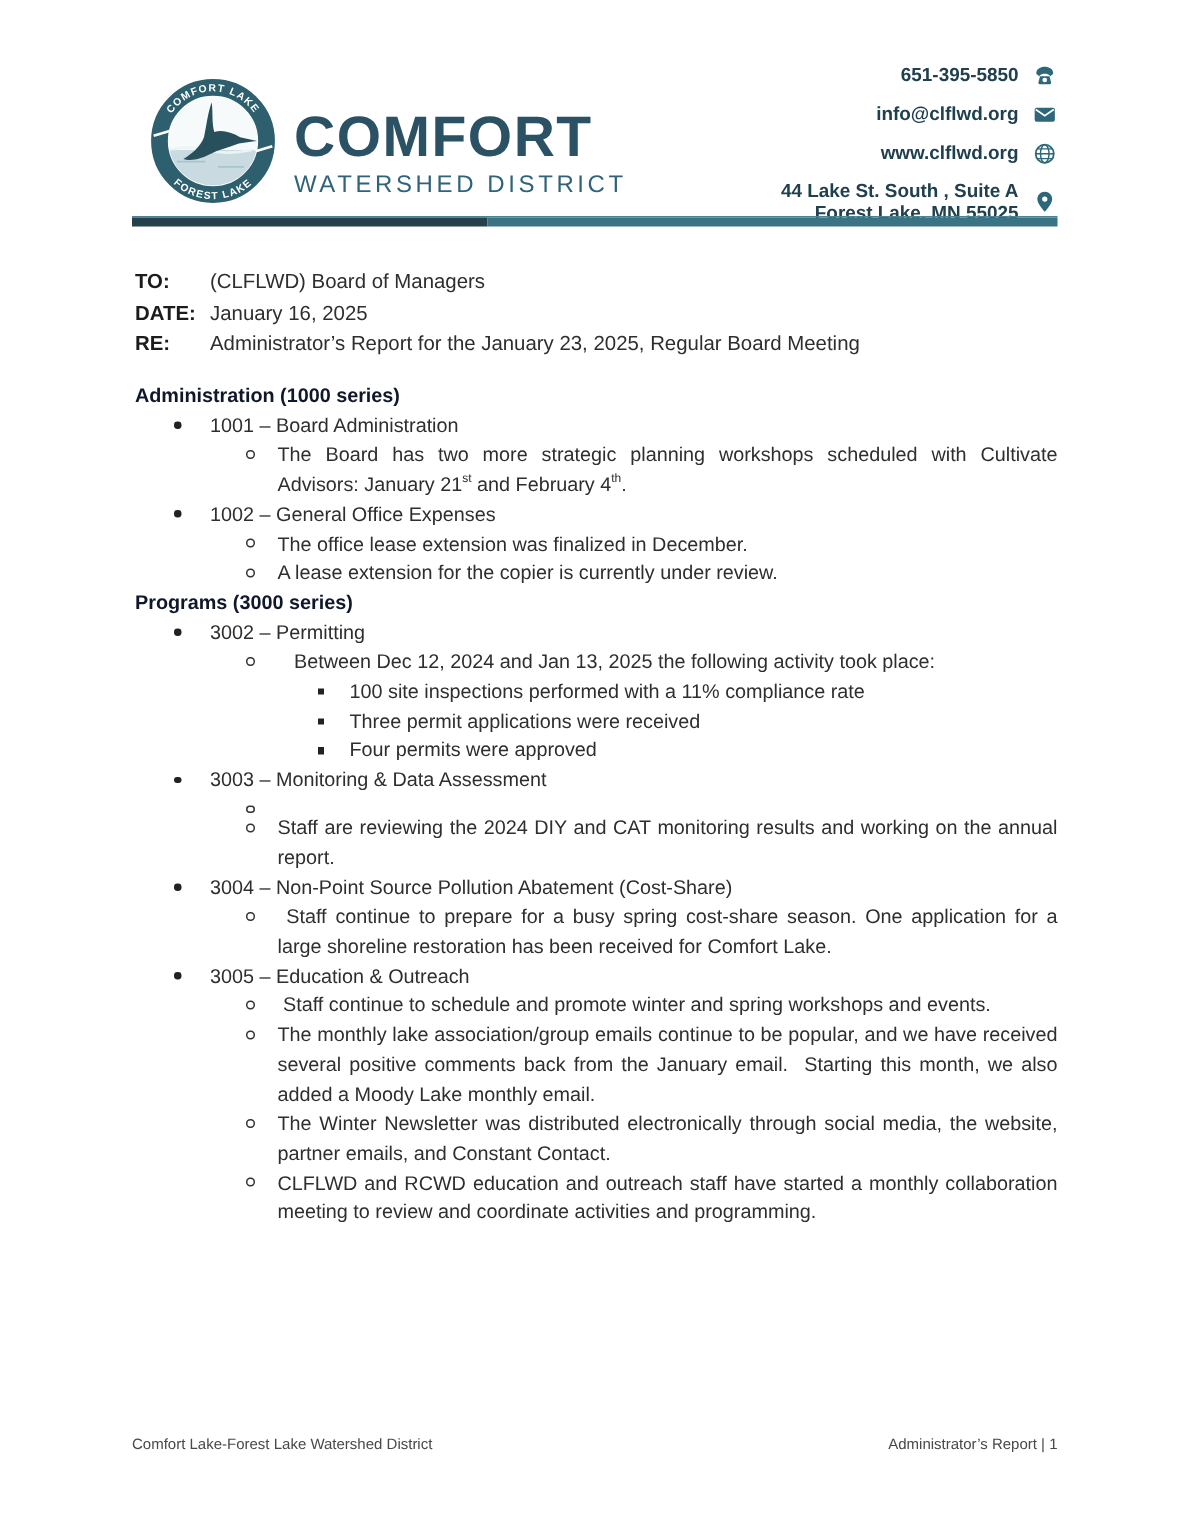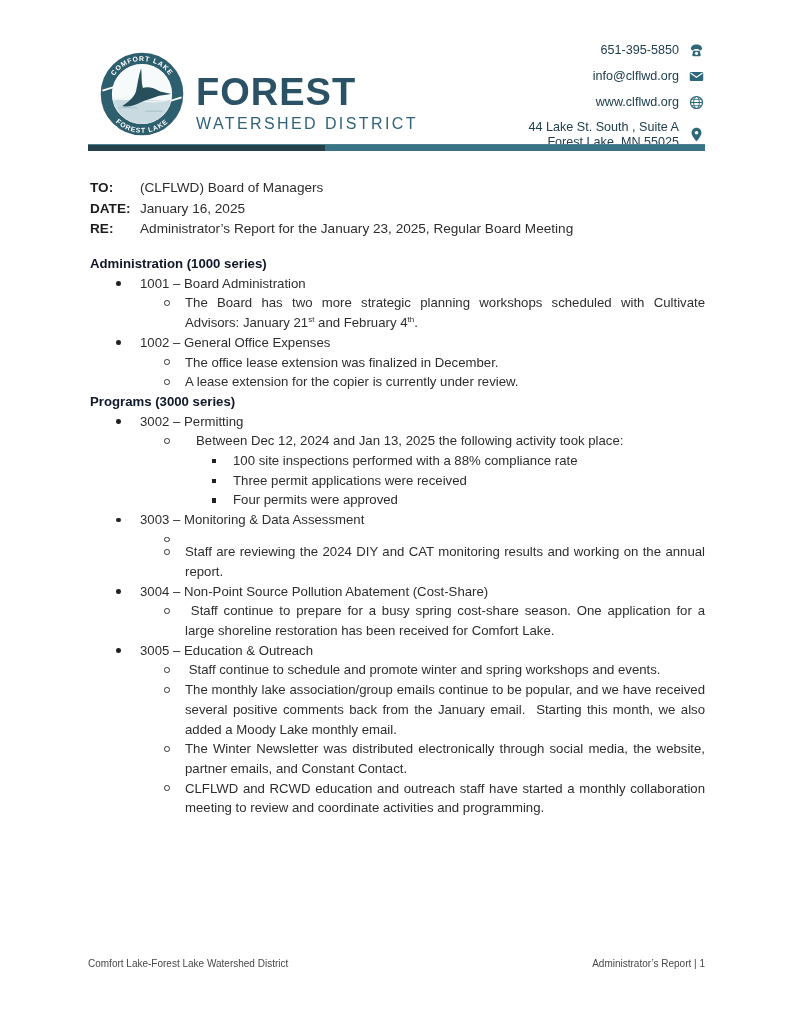--- a/index.html
+++ b/index.html
@@ -8,21 +8,21 @@
   .page { position:relative; width:791px; height:1024px; background:#ffffff; overflow:hidden; }
 
   
   .logo-badge { position:absolute; left:99px; top:51px; width:86px; height:86px; }
   .brand { position:absolute; left:196px; top:73px; }
   .brand-acronym { font-size:38px; font-weight:700; letter-spacing:1px; color:#2b5264; line-height:1.0; }
   .brand-subtitle { font-size:16px; letter-spacing:2.4px; color:#30627a; margin-top:4px; font-weight:500; }
 
   .contact { position:absolute; top:42px; right:86px; }
   .c-row { display:flex; align-items:center; justify-content:flex-end; gap:9px; margin-bottom:9px; }
-  .c-text { font-size:12.6px; color:#20404e; font-weight:400; text-align:right; line-height:14.5px; }
+  .c-text { font-size:12.6px; color:#20404e; font-weight:700; text-align:right; line-height:14.5px; }
   .c-icon { width:17px; height:17px; flex:0 0 auto; }
   .c-icon .fill { fill:#2e6779; }
   .c-icon .stroke { stroke:#2e6779; fill:none; }
 
   .divider { position:absolute; top:144px; left:88px; width:617px; height:7px; display:flex; border-top:1.5px solid #4d8292; }
   .divider .seg-dark { width:237px; height:100%; background:#24414c; }
   .divider .seg-light { flex:1; height:100%; background:#3a7383; }
 
   
   .memo { position:absolute; left:90px; top:178px; width:615px; font-size:13.6px; line-height:20.5px; color:#2e2e2e; }
@@ -77,21 +77,21 @@
     </g>
     <text font-size="8" font-weight="700" fill="#ffffff" letter-spacing="1" font-family="Liberation Sans, sans-serif">
       <textPath href="#arcTop" startOffset="50%" text-anchor="middle">COMFORT LAKE</textPath>
     </text>
     <text font-size="8" font-weight="700" fill="#ffffff" letter-spacing="1" font-family="Liberation Sans, sans-serif">
       <textPath href="#arcBottom" startOffset="50%" text-anchor="middle">FOREST LAKE</textPath>
     </text>
   </svg>
 
   <div class="brand">
-    <div class="brand-acronym">FOREST</div>
+    <div class="brand-acronym">COMFORT</div>
     <div class="brand-subtitle">WATERSHED DISTRICT</div>
   </div>
 
   <div class="contact">
     <div class="c-row">
       <span class="c-text">651-395-5850</span>
       <svg class="c-icon" viewBox="0 0 24 24">
         <path class="fill" d="M4 10 C4 5.5 8 3.5 12 3.5 C16 3.5 20 5.5 20 10 L17.2 12.5 C16 10.5 14 10 12 10 C10 10 8 10.5 6.8 12.5 Z"></path>
         <path class="fill" d="M7.5 12.5 h9 l1.5 6 a1.5 1.5 0 0 1 -1.5 1.5 h-9 a1.5 1.5 0 0 1 -1.5 -1.5 Z"></path>
         <circle cx="12" cy="16" r="2.2" fill="#ffffff"></circle>
@@ -192,21 +192,21 @@
     <div class="row l2 wide">
       <span class="gut">
           <span class="b2"></span>
         </span>
       <div class="txt">Between Dec 12, 2024 and Jan 13, 2025 the following activity took place:</div>
     </div>
     <div class="row l3">
       <span class="gut">
           <span class="b3"></span>
         </span>
-      <div class="txt">100 site inspections performed with a 88% compliance rate</div>
+      <div class="txt">100 site inspections performed with a 11% compliance rate</div>
     </div>
     <div class="row l3">
       <span class="gut">
           <span class="b3"></span>
         </span>
       <div class="txt">Three permit applications were received</div>
     </div>
     <div class="row l3">
       <span class="gut">
           <span class="b3"></span>

